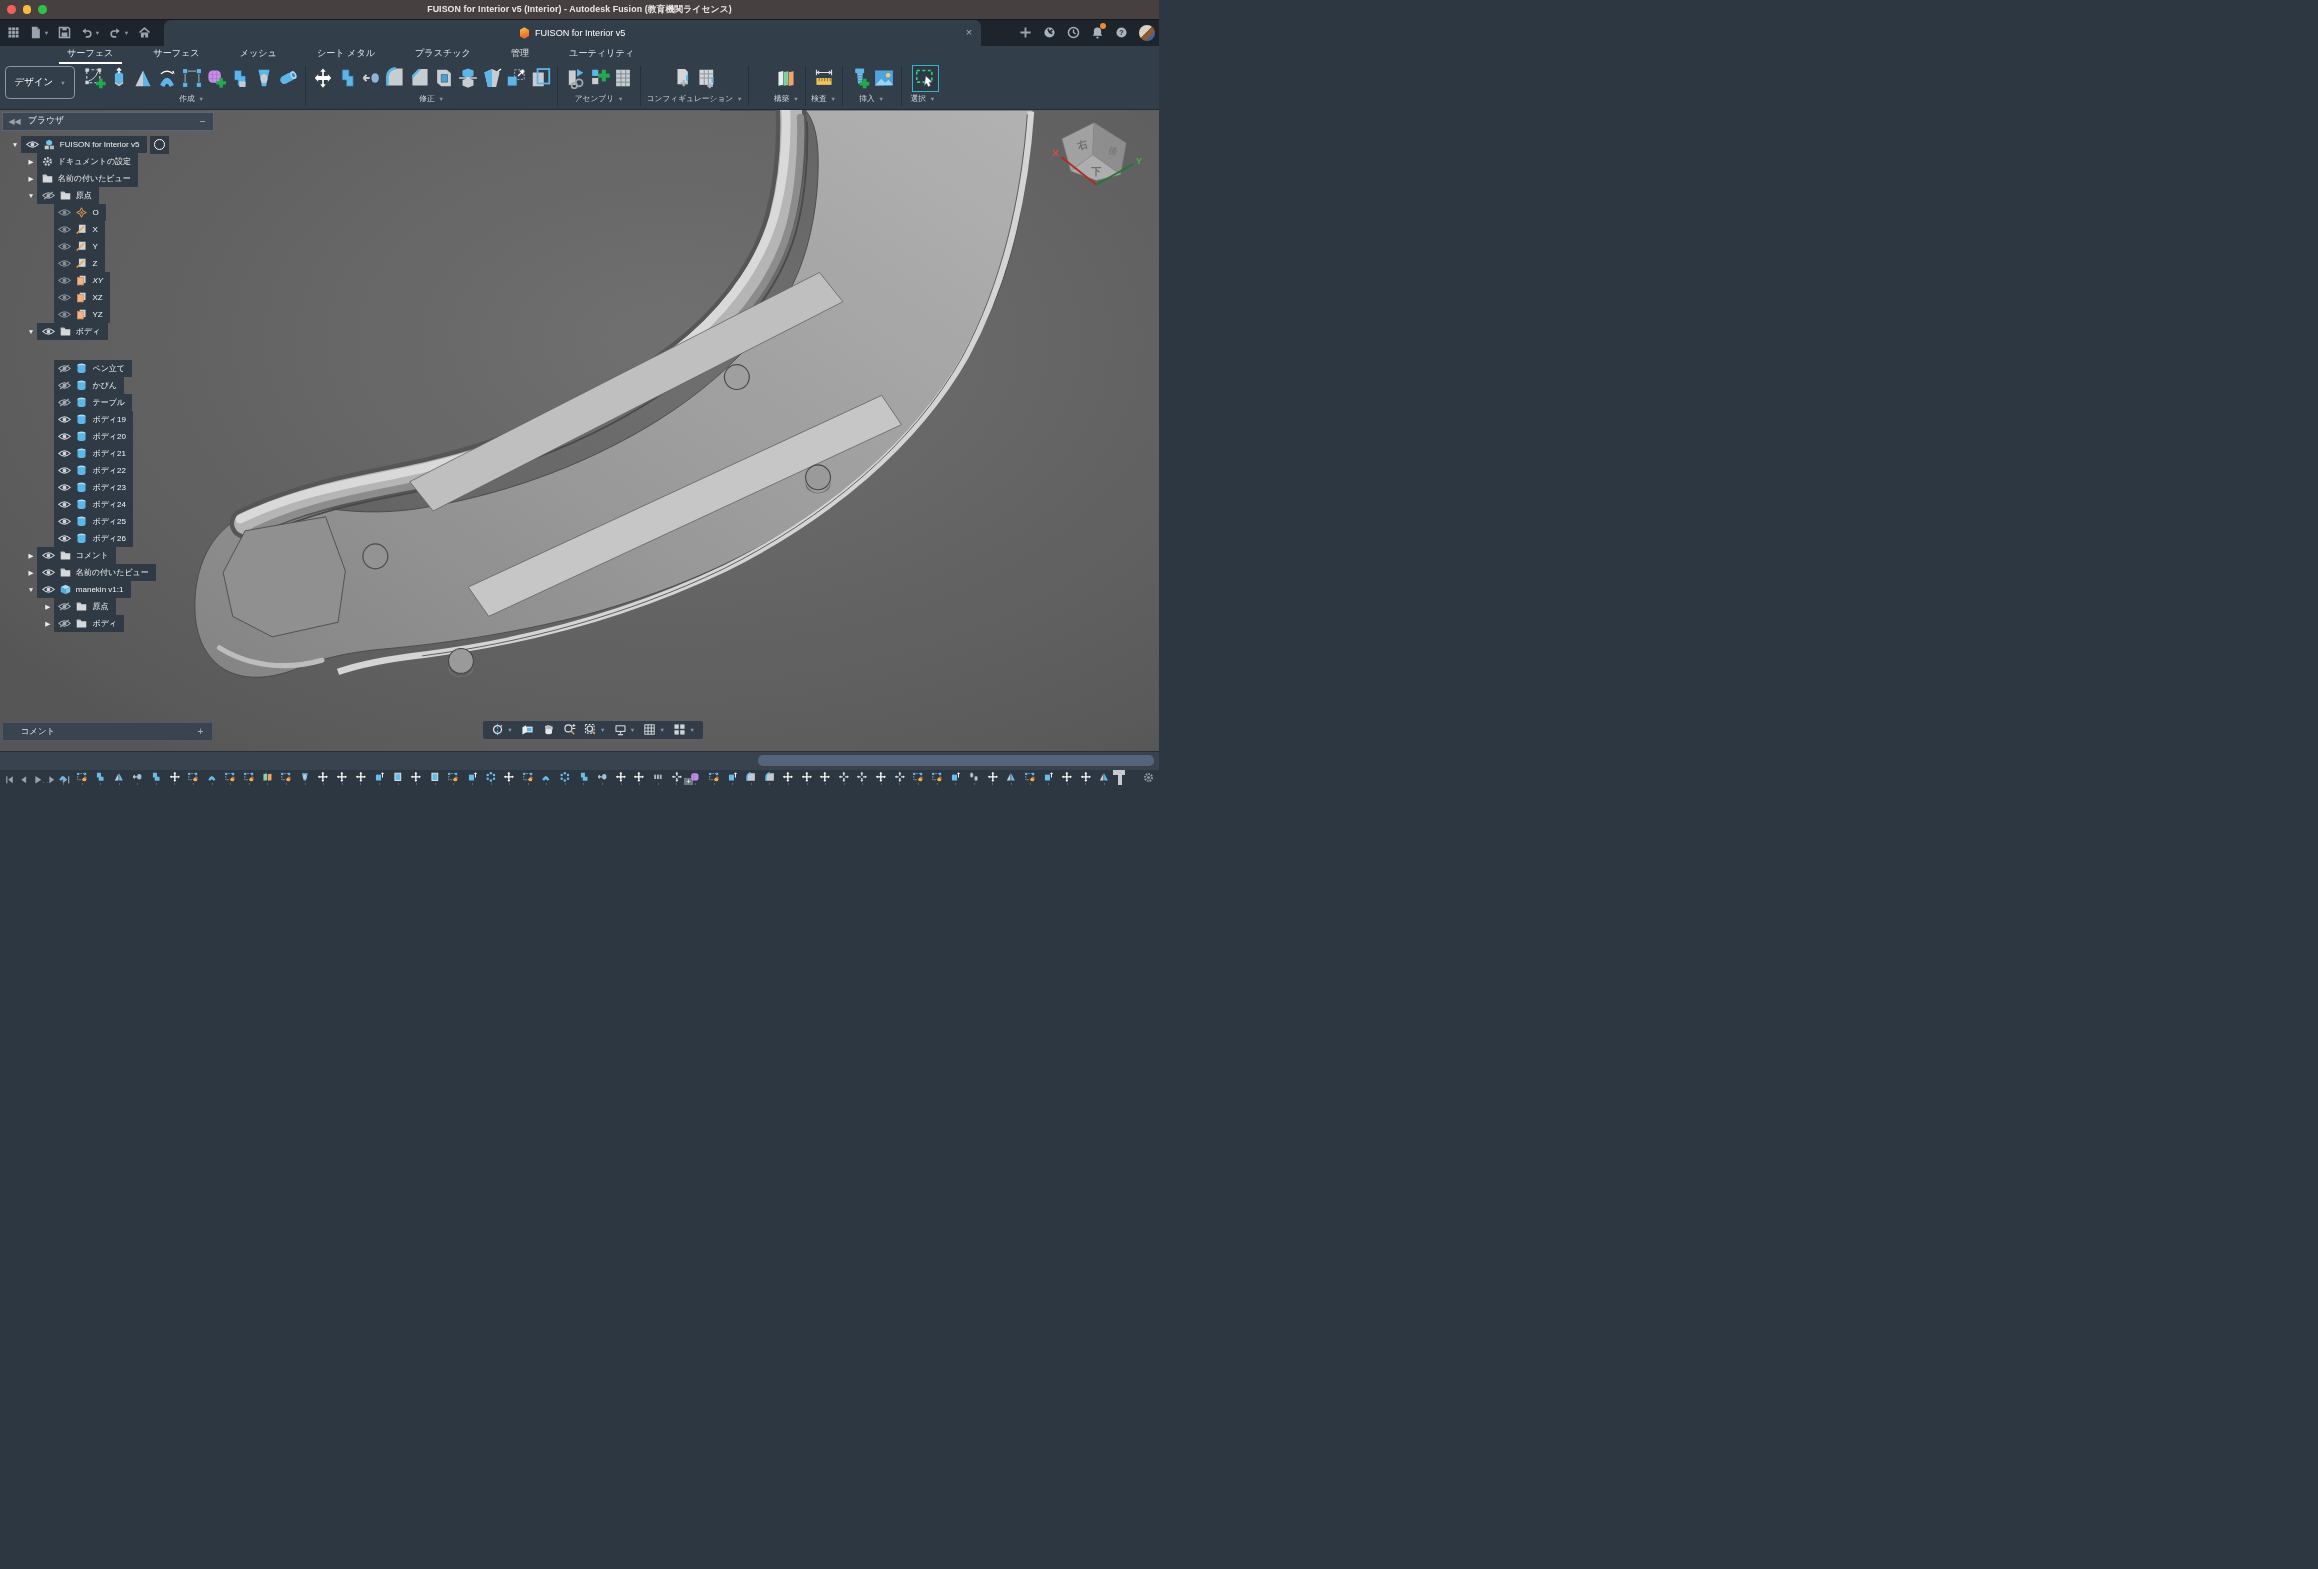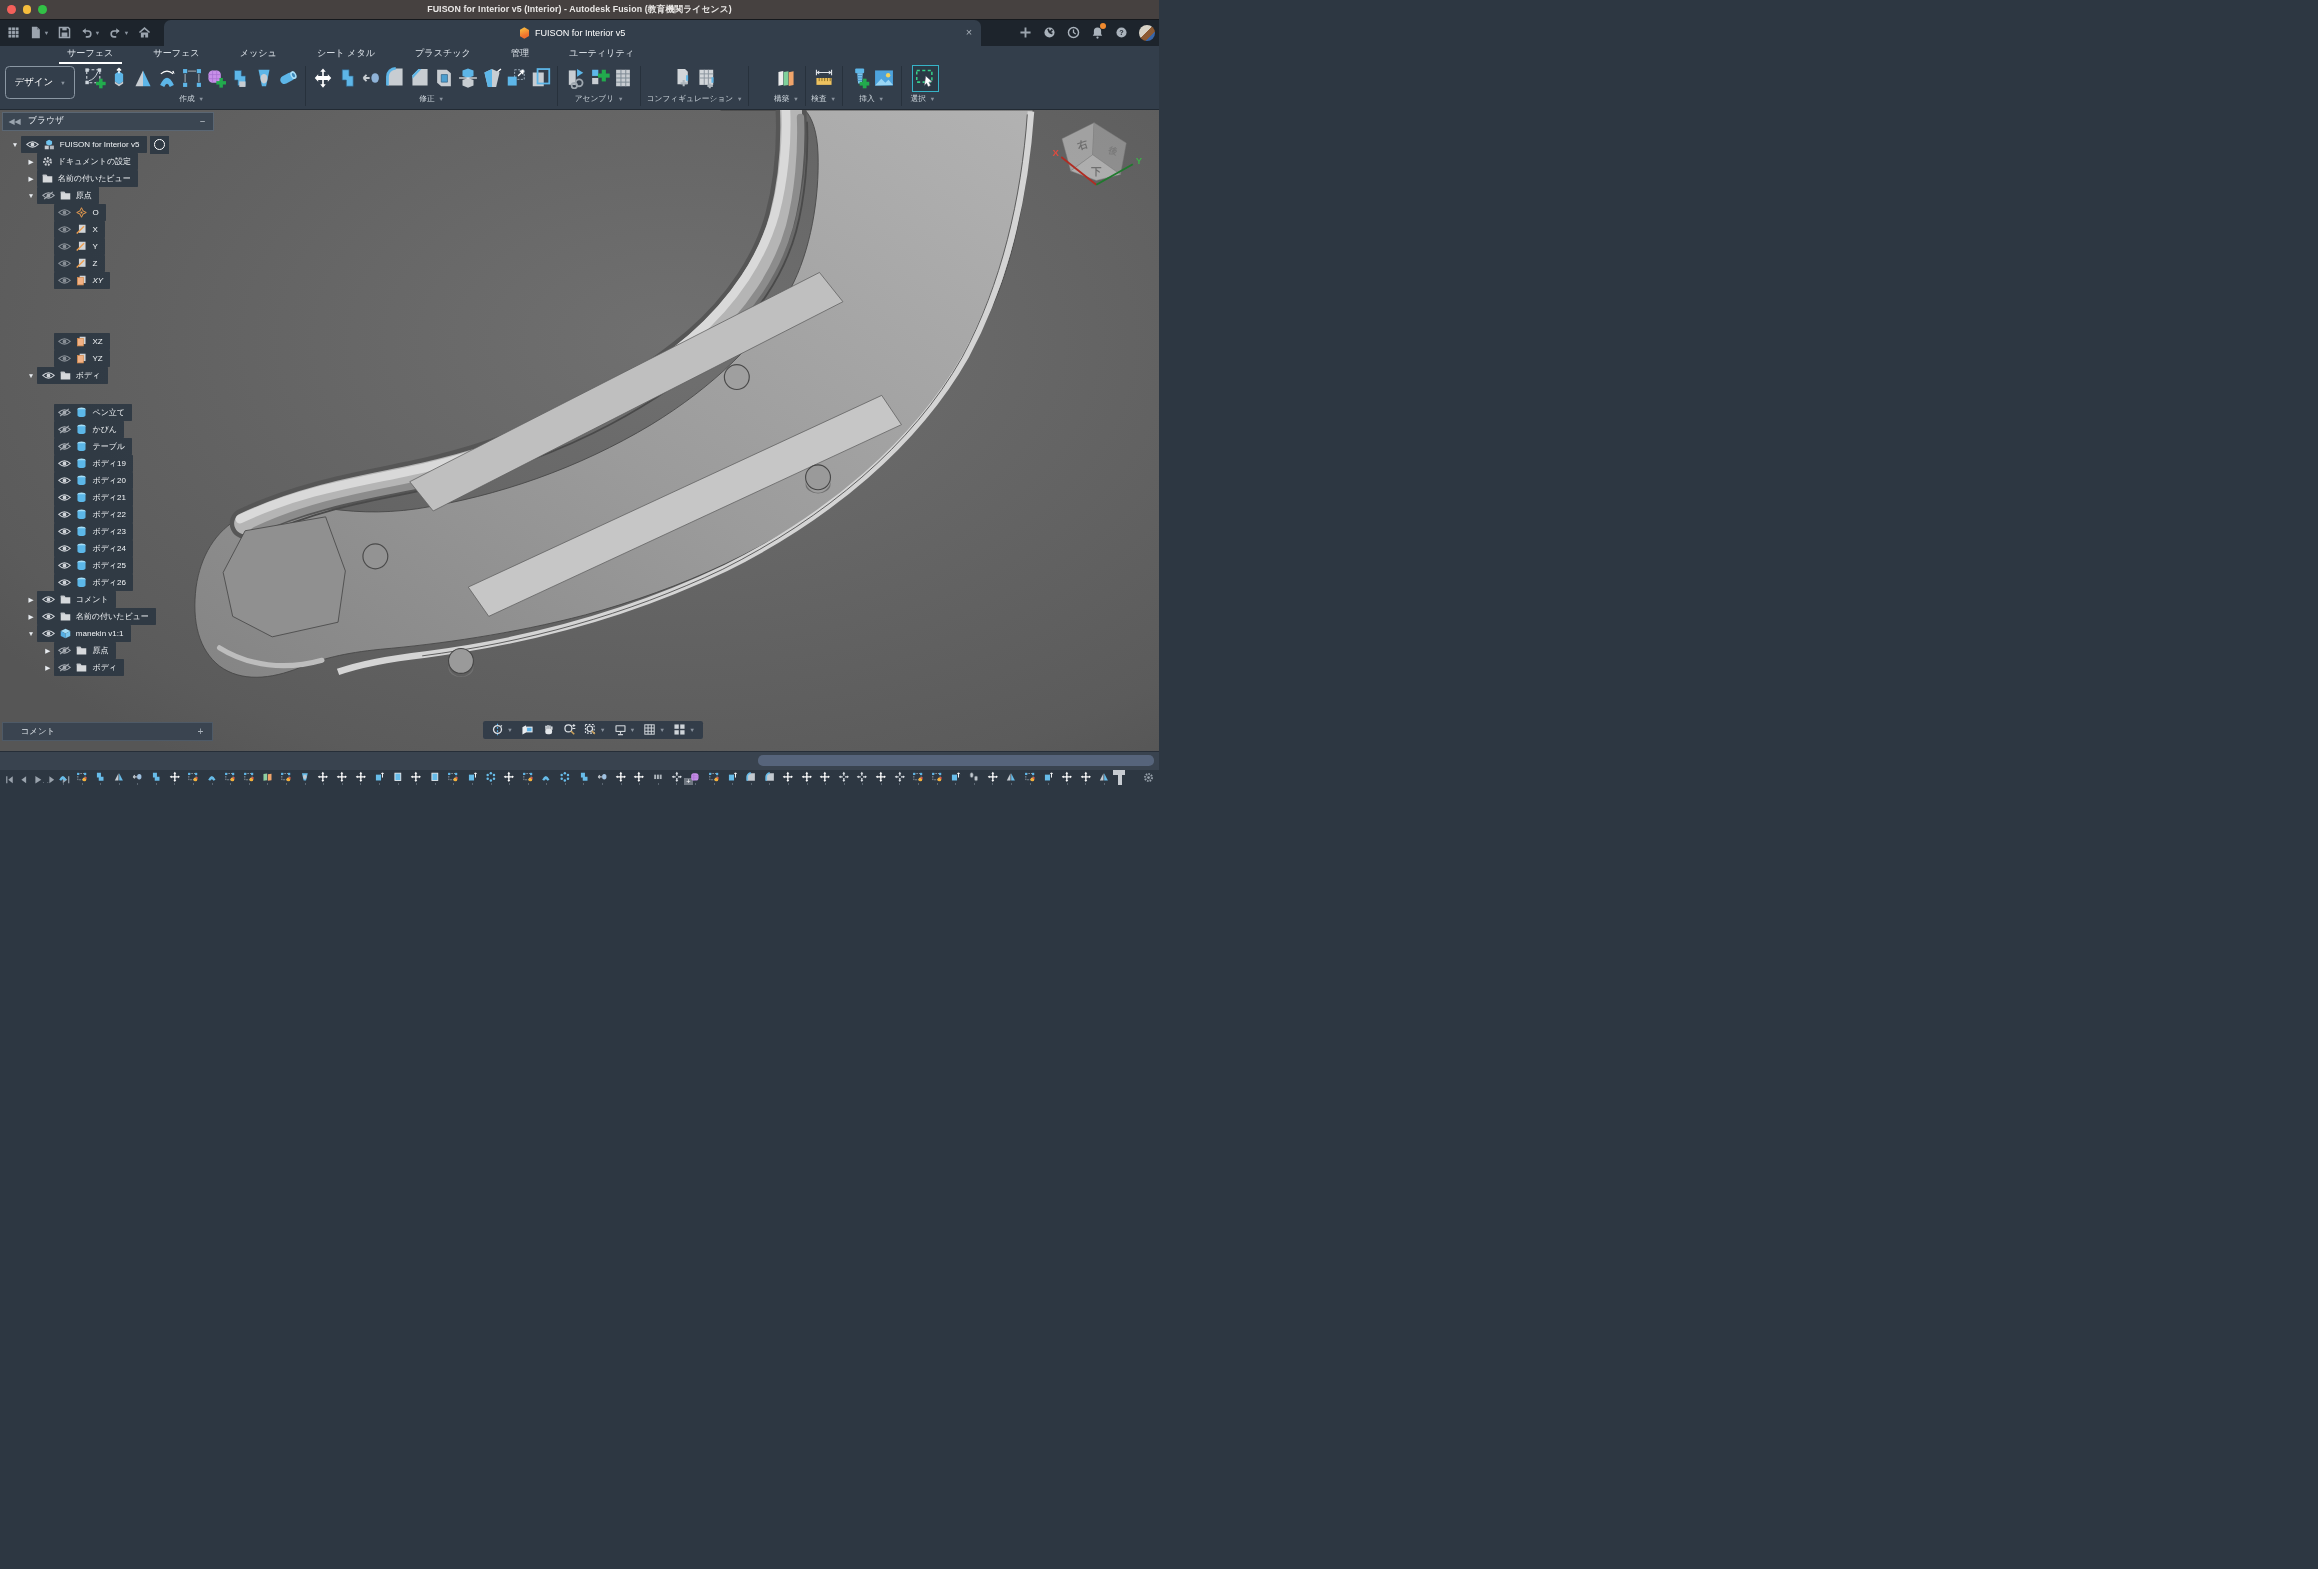--- a/index.html
+++ b/index.html
@@ -677,21 +677,21 @@
             </span>
             <span style="display:flex">
               <svg width="11" height="11" viewBox="0 0 15 15">
                 <rect x="5" y="1" width="8" height="10" fill="#d2d5d8"></rect>
                 <rect x="2" y="3.5" width="8" height="10" fill="#f2b286" stroke="#d98d4e"></rect>
               </svg>
             </span>
             <span class="tlabel">XY</span>
           </span>
         </div>
-        <div class="trow" style="padding-left: 40px; margin-top: 44px;">
+        <div class="trow" style="padding-left: 40px;">
           <span class="chev"></span>
           <span class="chip">
             <span style="display:flex">
               <svg width="13" height="8.8" viewBox="0 0 18 12" style="opacity:0.55">
                 <path d="M1 6Q9 -1.5 17 6 9 13.5 1 6z" fill="none" stroke="#cfd3d8" stroke-width="1.4"></path>
                 <circle cx="9" cy="6" r="2.6" fill="#cfd3d8"></circle>
               </svg>
             </span>
             <span style="display:flex">
               <svg width="11" height="11" viewBox="0 0 15 15">

